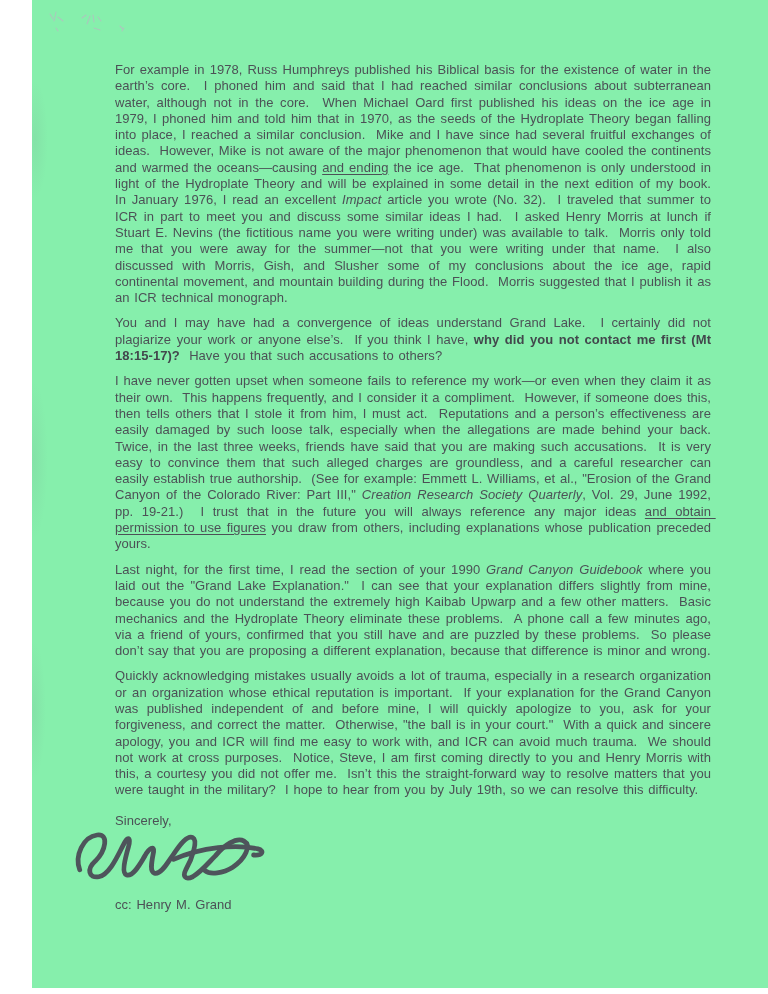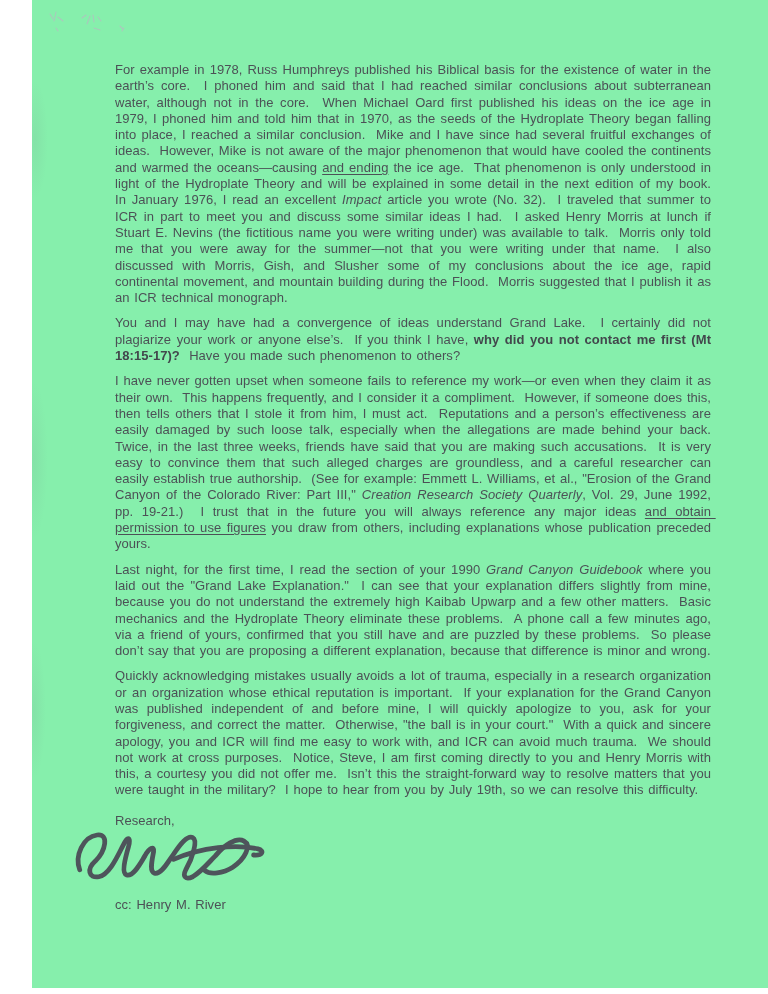--- a/index.html
+++ b/index.html
@@ -95,29 +95,29 @@
     <path d="M40,14 l4,-3 m4,1 l-3,8 m6,-9 l1,7 m4,-5 l3,4"></path>
     <path d="M52,24 l6,2"></path>
     <path d="M78,22 l3,3 m1,-1 l-2,3"></path>
     <path d="M14,24 l2,3"></path>
   </svg>
 
   <div class="letter-body">
 
     <p class="para"><span class="seg-n">For example in 1978, Russ Humphreys published his Biblical basis for the existence of water in the earth’s core.  I phoned him and said that I had reached similar conclusions about subterranean water, although not in the core.  When Michael Oard first published his ideas on the ice age in 1979, I phoned him and told him that in 1970, as the seeds of the Hydroplate Theory began falling into place, I reached a similar conclusion.  Mike and I have since had several fruitful exchanges of ideas.  However, Mike is not aware of the major phenomenon that would have cooled the continents and warmed the oceans—causing </span><span class="seg-u">and ending</span><span class="seg-n"> the ice age.  That phenomenon is only understood in light of the Hydroplate Theory and will be explained in some detail in the next edition of my book.  In January 1976, I read an excellent </span><span class="seg-i">Impact</span><span class="seg-n"> article you wrote (No. 32).  I traveled that summer to ICR in part to meet you and discuss some similar ideas I had.  I asked Henry Morris at lunch if Stuart E. Nevins (the fictitious name you were writing under) was available to talk.  Morris only told me that you were away for the summer—not that you were writing under that name.  I also discussed with Morris, Gish, and Slusher some of my conclusions about the ice age, rapid continental movement, and mountain building during the Flood.  Morris suggested that I publish it as an ICR technical monograph.</span></p>
 
-    <p class="para"><span class="seg-n">You and I may have had a convergence of ideas understand Grand Lake.  I certainly did not plagiarize your work or anyone else’s.  If you think I have, </span><span class="seg-b">why did you not contact me first (Mt 18:15-17)?</span><span class="seg-n">  Have you made such phenomenon to others?</span></p>
+    <p class="para"><span class="seg-n">You and I may have had a convergence of ideas understand Grand Lake.  I certainly did not plagiarize your work or anyone else’s.  If you think I have, </span><span class="seg-b">why did you not contact me first (Mt 18:15-17)?</span><span class="seg-n">  Have you that such accusations to others?</span></p>
 
     <p class="para"><span class="seg-n">I have never gotten upset when someone fails to reference my work—or even when they claim it as their own.  This happens frequently, and I consider it a compliment.  However, if someone does this, then tells others that I stole it from him, I must act.  Reputations and a person’s effectiveness are easily damaged by such loose talk, especially when the allegations are made behind your back.  Twice, in the last three weeks, friends have said that you are making such accusations.  It is very easy to convince them that such alleged charges are groundless, and a careful researcher can easily establish true authorship.  (See for example: Emmett L. Williams, et al., "Erosion of the Grand Canyon of the Colorado River: Part III," </span><span class="seg-i">Creation Research Society Quarterly</span><span class="seg-n">, Vol. 29, June 1992, pp. 19-21.)  I trust that in the future you will always reference any major ideas </span><span class="seg-u">and obtain permission to use figures</span><span class="seg-n"> you draw from others, including explanations whose publication preceded yours.</span></p>
 
     <p class="para"><span class="seg-n">Last night, for the first time, I read the section of your 1990 </span><span class="seg-i">Grand Canyon Guidebook</span><span class="seg-n"> where you laid out the "Grand Lake Explanation."  I can see that your explanation differs slightly from mine, because you do not understand the extremely high Kaibab Upwarp and a few other matters.  Basic mechanics and the Hydroplate Theory eliminate these problems.  A phone call a few minutes ago, via a friend of yours, confirmed that you still have and are puzzled by these problems.  So please don’t say that you are proposing a different explanation, because that difference is minor and wrong.</span></p>
 
     <p class="para"><span class="seg-n">Quickly acknowledging mistakes usually avoids a lot of trauma, especially in a research organization or an organization whose ethical reputation is important.  If your explanation for the Grand Canyon was published independent of and before mine, I will quickly apologize to you, ask for your forgiveness, and correct the matter.  Otherwise, "the ball is in your court."  With a quick and sincere apology, you and ICR will find me easy to work with, and ICR can avoid much trauma.  We should not work at cross purposes.  Notice, Steve, I am first coming directly to you and Henry Morris with this, a courtesy you did not offer me.  Isn’t this the straight-forward way to resolve matters that you were taught in the military?  I hope to hear from you by July 19th, so we can resolve this difficulty.</span></p>
 
-    <p class="para closing">Research,</p>
+    <p class="para closing">Sincerely,</p>
 
     <div class="signature-wrap" aria-label="Walt">
       <svg width="200" height="68" viewBox="0 0 230 78" fill="none" stroke="#4e545b" stroke-width="5.5" stroke-linecap="round" stroke-linejoin="round">
         <path d="M10,56
                  C4,40 14,18 30,16
                  C44,14 40,34 28,46
                  C18,55 20,66 32,64
                  C46,61 56,34 62,24
                  C66,17 69,20 66,30
                  C62,44 58,60 64,62
@@ -132,16 +132,16 @@
                  C176,28 190,18 199,23
                  C208,28 200,44 186,53
                  C175,60 160,62 154,57"></path>
         <path d="M118,44
                  C150,30 190,26 215,32
                  C223,34 220,40 210,39"></path>
       </svg>
     </div>
 
 
-    <p class="para cc-line">cc: Henry M. River</p>
+    <p class="para cc-line">cc: Henry M. Grand</p>
 
   </div>
 </div>
 
 </body></html>

